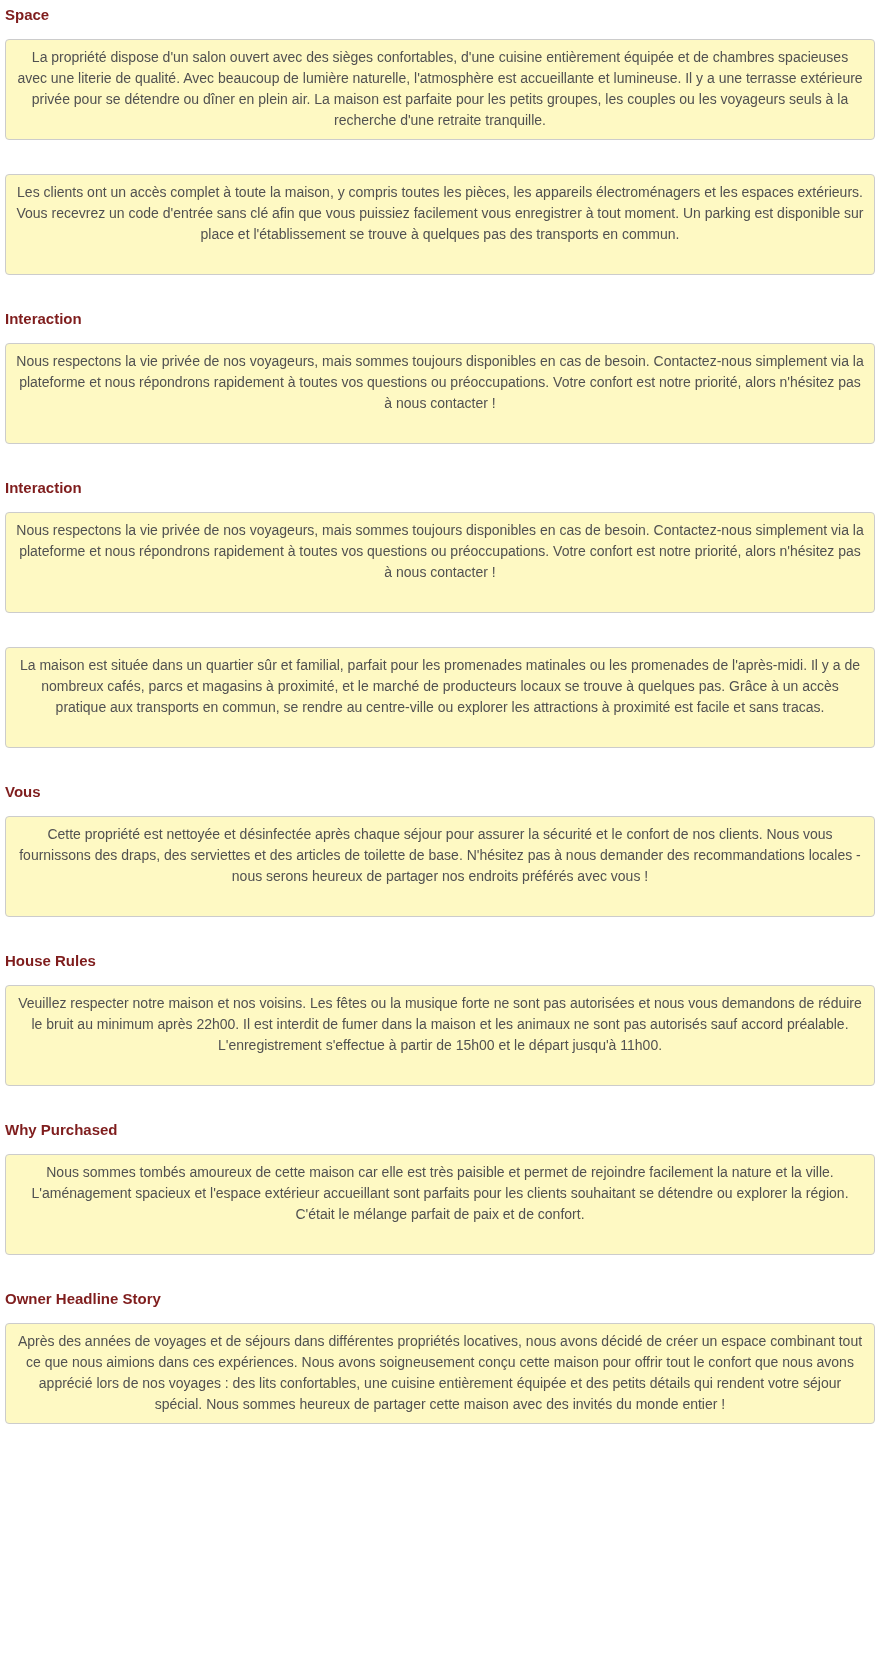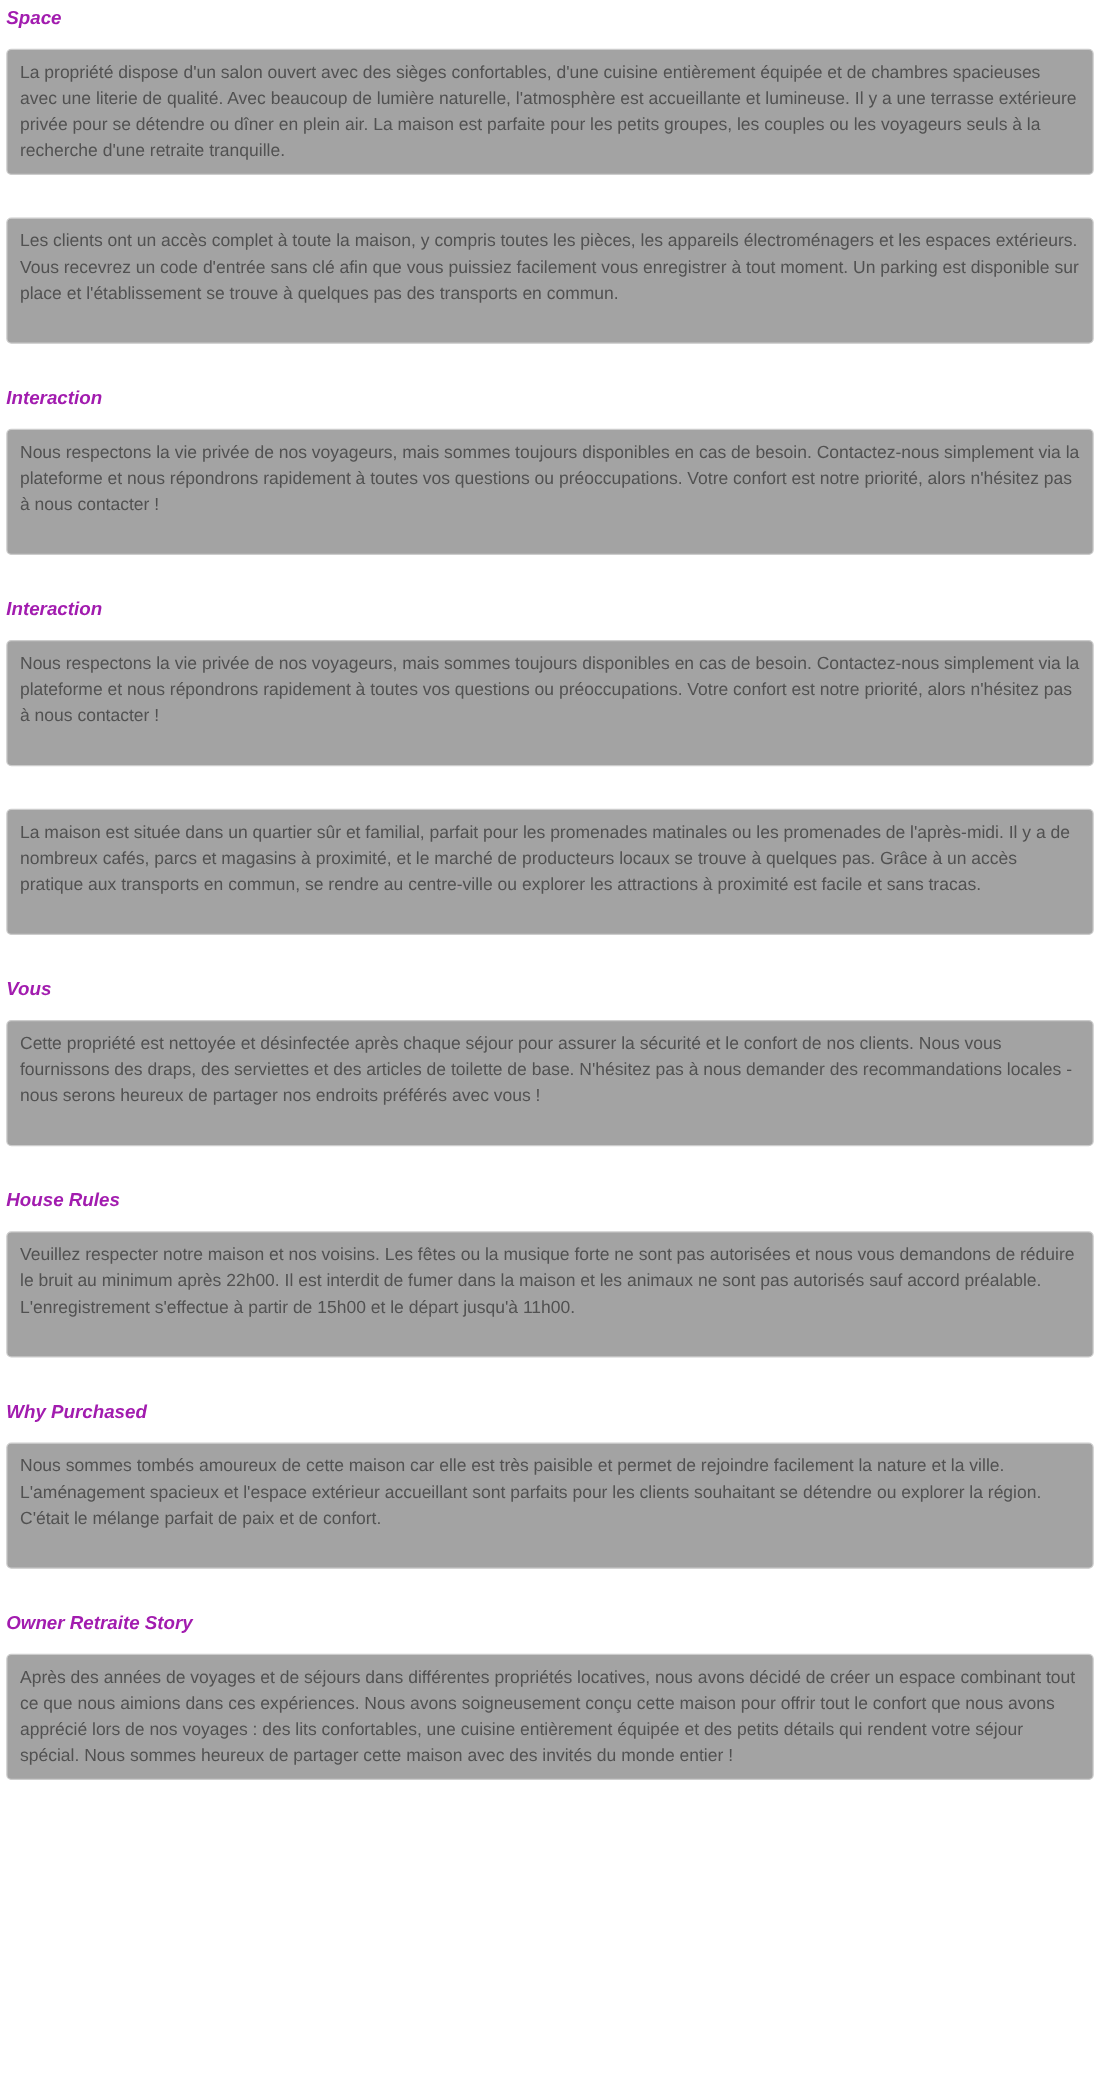--- a/index.html
+++ b/index.html
@@ -16,38 +16,38 @@
   .section {
     margin-bottom: 34px;
   }
   .section:last-child {
     margin-bottom: 0;
   }
   .field-label {
     font-size: 15px;
     line-height: 20px;
     font-weight: 700;
-    color: #a21caf;
+    color: #7f1d1d;
     margin: 0 0 14px 0;
-    font-style: italic;
   }
   .field-box {
     width: 100%;
     height: 101px;
     border: 1px solid #cccccc;
     border-radius: 4px;
-    background: #a3a3a3;
+    background: #fef9c3;
     padding: 7px 10px 8px 10px;
     font-size: 14px;
     line-height: 21px;
     color: #515151;
     overflow: hidden;
     white-space: pre-wrap;
     word-wrap: break-word;
     cursor: text;
+    text-align: center;
   }
 </style>
 </head>
 <body>
 
 <div>
 
   <div class="section">
     <h2 class="field-label">Space</h2>
     <div class="field-box">La propriété dispose d'un salon ouvert avec des sièges confortables, d'une cuisine entièrement équipée et de chambres spacieuses avec une literie de qualité. Avec beaucoup de lumière naturelle, l'atmosphère est accueillante et lumineuse. Il y a une terrasse extérieure privée pour se détendre ou dîner en plein air. La maison est parfaite pour les petits groupes, les couples ou les voyageurs seuls à la recherche d'une retraite tranquille.</div>
@@ -83,17 +83,17 @@
 
   <div class="section">
   </div>
 
   <div class="section">
     <h2 class="field-label">Why Purchased</h2>
     <div class="field-box">Nous sommes tombés amoureux de cette maison car elle est très paisible et permet de rejoindre facilement la nature et la ville. L'aménagement spacieux et l'espace extérieur accueillant sont parfaits pour les clients souhaitant se détendre ou explorer la région. C'était le mélange parfait de paix et de confort.</div>
   </div>
 
   <div class="section">
-    <h2 class="field-label">Owner Retraite Story</h2>
+    <h2 class="field-label">Owner Headline Story</h2>
     <div class="field-box">Après des années de voyages et de séjours dans différentes propriétés locatives, nous avons décidé de créer un espace combinant tout ce que nous aimions dans ces expériences. Nous avons soigneusement conçu cette maison pour offrir tout le confort que nous avons apprécié lors de nos voyages : des lits confortables, une cuisine entièrement équipée et des petits détails qui rendent votre séjour spécial. Nous sommes heureux de partager cette maison avec des invités du monde entier !</div>
   </div>
 
 </div>
 
 </body></html>

